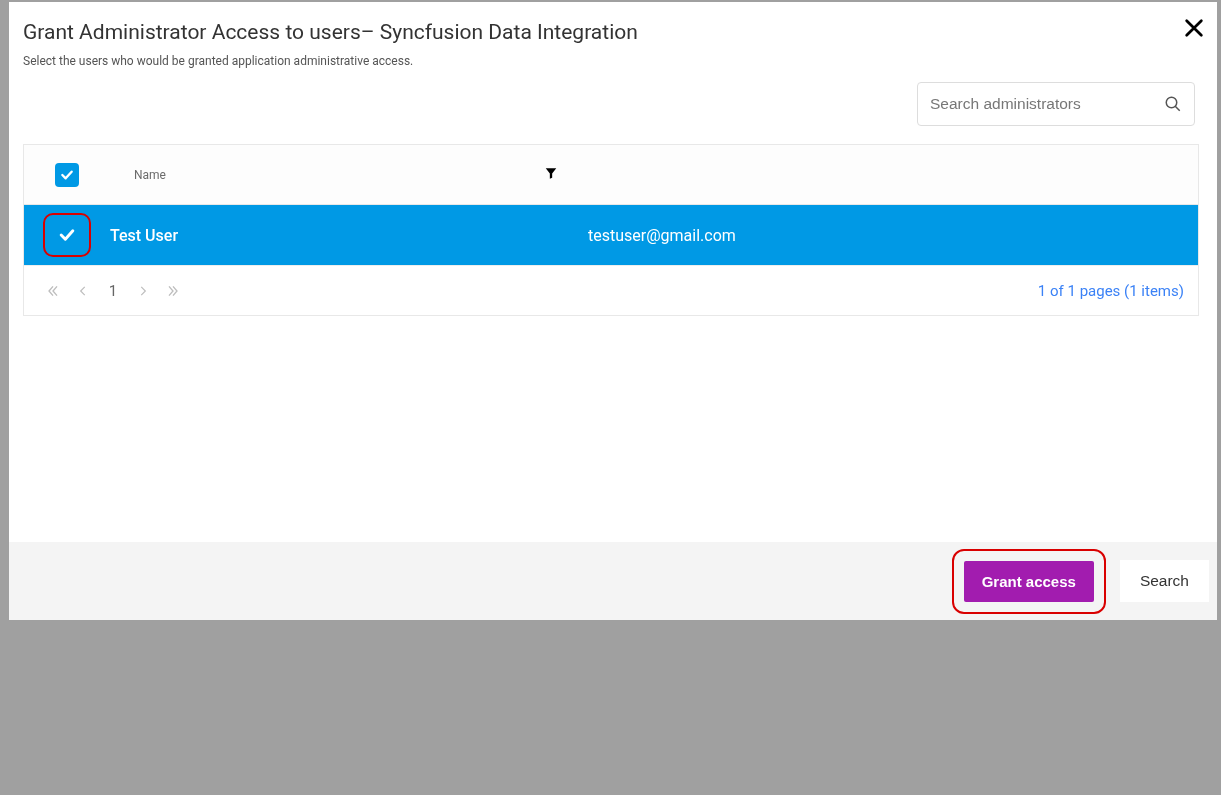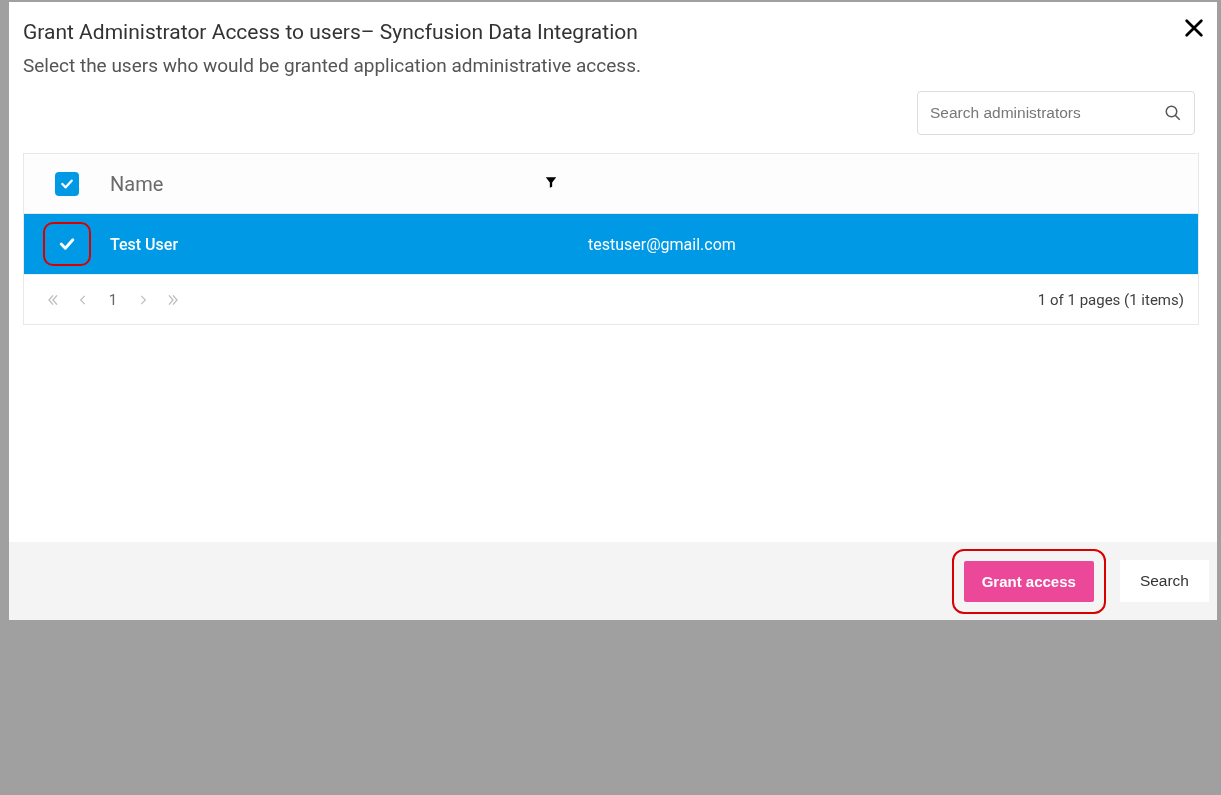--- a/index.html
+++ b/index.html
@@ -28,21 +28,21 @@
       padding: 18px 18px 8px 14px;
       position: relative;
     }
     .modal-title {
       font-size: 21px;
       font-weight: 400;
       color: #333;
       margin-bottom: 10px;
     }
     .modal-subtitle {
-      font-size: 19px;
+      font-size: 12px;
       color: #555;
       margin-bottom: 14px;
     }
     .close-btn {
       position: absolute;
       top: 14px;
       right: 12px;
       font-size: 28px;
       font-weight: bold;
       cursor: pointer;
@@ -103,22 +103,23 @@
       padding-right: 30px;
     }
     .email-col {
       flex: 1;
       display: flex;
       align-items: center;
       justify-content: space-between;
       padding-right: 14px;
     }
     .th-label {
-      font-size: 20px;
+      font-size: 12px;
       color: #6b6b6b;
+      margin-left: 24px;
     }
     .checkbox-head {
       width: 24px;
       height: 24px;
       background: #0099e5;
       border-radius: 4px;
       display: flex;
       align-items: center;
       justify-content: center;
     }
@@ -186,21 +187,21 @@
     }
     .pag-current {
       width: 30px;
       text-align: center;
       font-size: 15px;
       color: #666;
     }
     .pag-info {
       margin-left: auto;
       font-size: 15px;
-      color: #404040;
+      color: #3b82f6;
     }
     .modal-footer {
       margin-top: auto;
       background: #f4f4f4;
       height: 78px;
       display: flex;
       align-items: center;
       justify-content: flex-end;
       padding-right: 8px;
       gap: 14px;
@@ -208,21 +209,21 @@
     }
     .grant-highlight {
       border: 2.5px solid #d90000;
       border-radius: 12px;
       padding: 10px;
       display: flex;
       align-items: center;
       justify-content: center;
     }
     .btn-primary {
-      background: #ec4899;
+      background: #a21caf;
       color: #fff;
       border: none;
       font-size: 15px;
       font-weight: 600;
       padding: 12px 18px;
       border-radius: 2px;
       cursor: pointer;
     }
     .btn-secondary {
       background: #fff;

